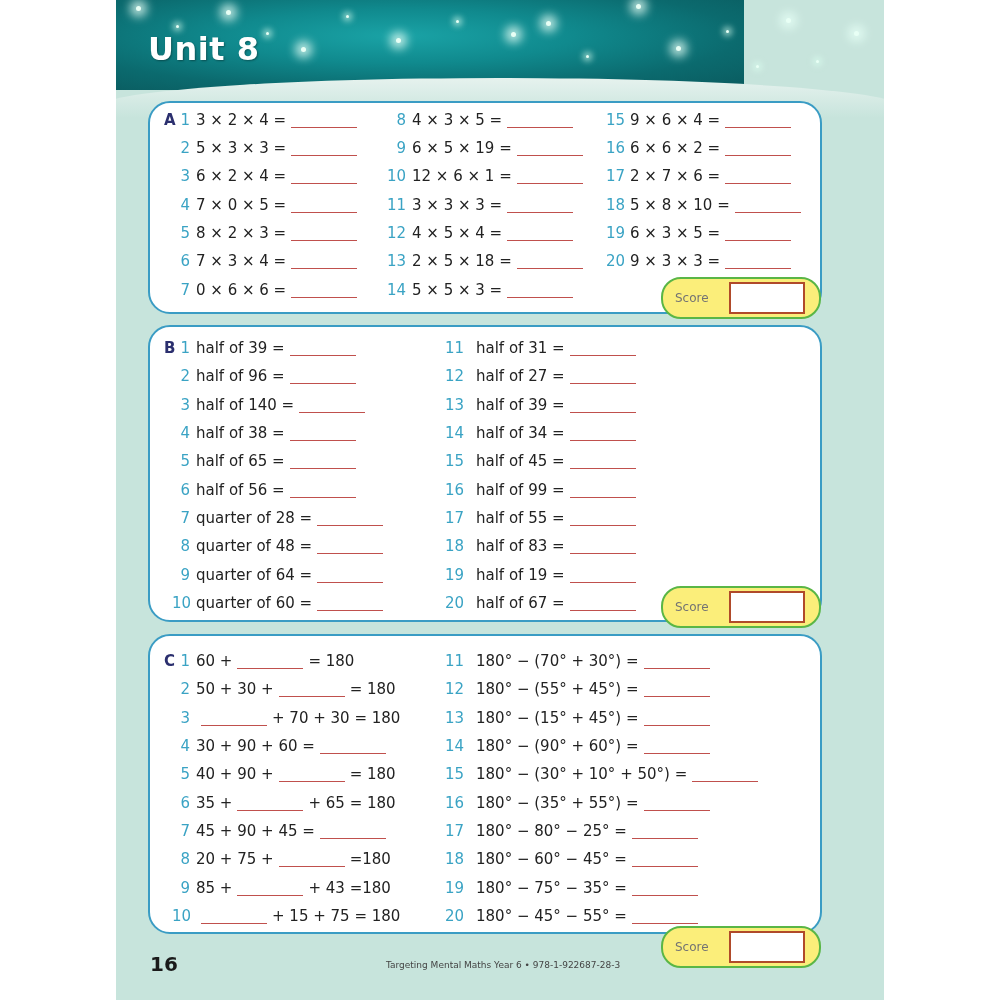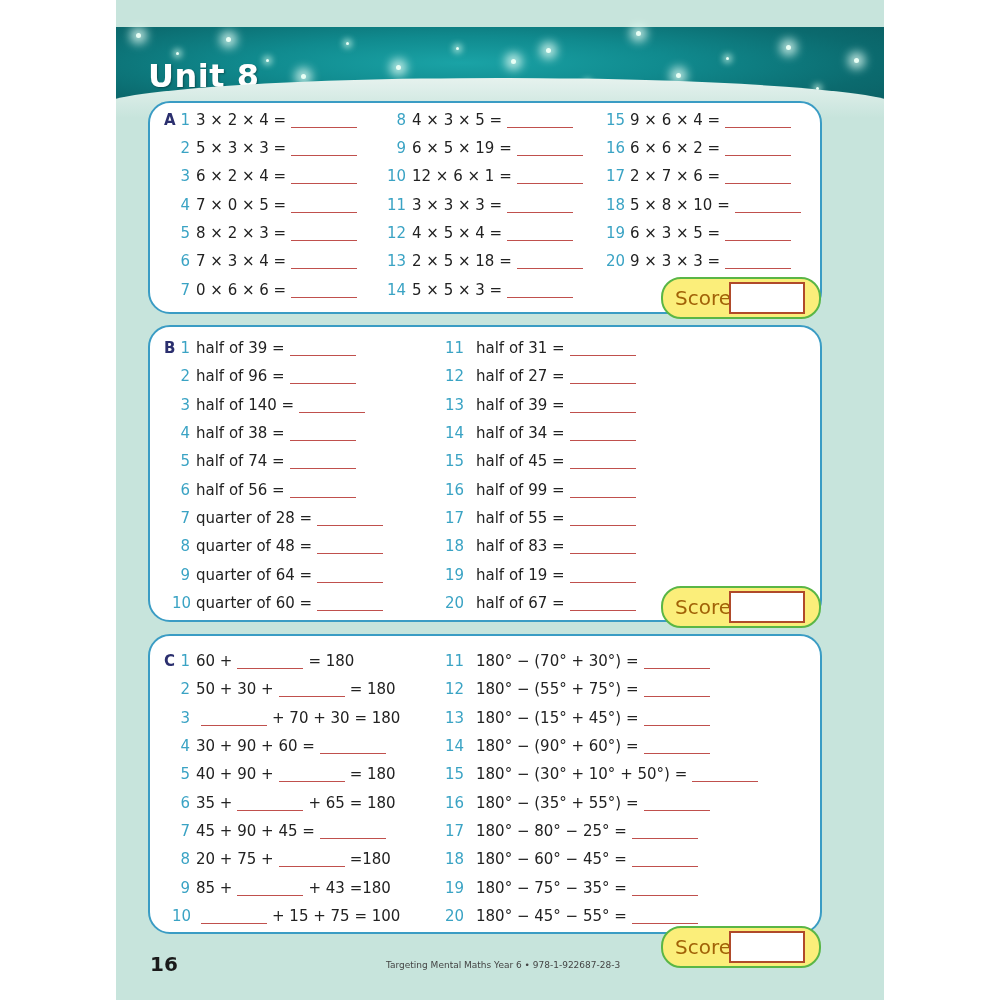--- a/index.html
+++ b/index.html
@@ -1,35 +1,35 @@
 <!DOCTYPE html>
 <html><head>
 <meta charset="utf-8">
 <style>
   html, body { margin:0; padding:0; }
   body { width:1000px; height:1000px; background:#ffffff; position:relative; overflow:hidden;
          font-family:"DejaVu Sans", sans-serif; }
   .page { position:absolute; left:116px; top:0; width:768px; height:1000px; background:#c7e4dc; overflow:hidden; }
-  .banner { position:absolute; left:0; top:0; width:768px; height:90px;
+  .banner { position:absolute; left:0; top:0; width:628px; height:90px;
             background: radial-gradient(ellipse at 45% 40%, #1aa3a6 0%, #108a8e 35%, #0b6a6e 70%, #0a5a5e 100%);
-            border-bottom-left-radius: 0; margin-top: 27px; }
+            border-bottom-left-radius: 0; }
   .banner-curve { position:absolute; left:-20px; top:78px; width:808px; height:40px; background:linear-gradient(#e6f2ee,#c7e4dc);
                   border-radius:50% 50% 0 0 / 30px 30px 0 0; }
   .star { position:absolute; width:3px; height:3px; background:#e8fff5; border-radius:50%; box-shadow:0 0 6px 3px rgba(220,255,240,0.7); }
   .star.big { width:5px; height:5px; box-shadow:0 0 10px 6px rgba(230,255,245,0.75); }
   .unit-title { position:absolute; left:32px; top:30px; font-family:"DejaVu Sans", sans-serif; font-weight:bold;
                 font-size:32px; color:#ffffff; letter-spacing:0.5px; text-shadow:1px 1px 2px rgba(0,0,0,0.35); }
   .section { position:absolute; left:32px; width:670px; background:#ffffff; border:2px solid #3a9cc4; border-radius:22px; }
   .row { position:absolute; height:24px; font-size:15px; color:#222; white-space:nowrap; display:flex; align-items:center; }
   .sec-letter { position:absolute; font-weight:bold; font-size:15px; color:#2b2f6e; }
   .num { color:#3aa3c4; display:inline-block; text-align:right; margin-right:6px; }
   .blank { display:inline-block; width:66px; border-bottom:1.5px solid #c0504d; height:14px; margin:0 5px; }
   .score { position:absolute; width:156px; height:38px; background:#fbee7a; border:2px solid #5ab646; border-radius:20px;
            display:flex; align-items:center; }
-  .score-label { color:#a16207; font-size:20px; margin-left:12px; width:50px; }
+  .score-label { color:#737373; font-size:12px; margin-left:12px; width:50px; }
   .score-box { width:72px; height:28px; background:#fff; border:2px solid #b04a2a; margin-left:4px; }
   .footer-page { position:absolute; left:34px; top:952px; font-weight:bold; font-size:20px; color:#1a1a1a; }
   .footer-text { position:absolute; left:270px; top:960px; font-size:9px; color:#444; }
 </style>
 </head>
 <body>
 
 <div class="page">
   <div class="banner">
     <span class="star big" style="left:20px;top:6px"></span>
@@ -183,21 +183,21 @@
         <span>half of 140 =</span>
         <span class="blank"></span>
       </div>
     <div class="row" style="left:22px;top:94px">
         <span class="num" style="width:18px">4</span>
         <span>half of 38 =</span>
         <span class="blank"></span>
       </div>
     <div class="row" style="left:22px;top:122px">
         <span class="num" style="width:18px">5</span>
-        <span>half of 74 =</span>
+        <span>half of 65 =</span>
         <span class="blank"></span>
       </div>
     <div class="row" style="left:22px;top:151px">
         <span class="num" style="width:18px">6</span>
         <span>half of 56 =</span>
         <span class="blank"></span>
       </div>
     <div class="row" style="left:22px;top:179px">
         <span class="num" style="width:18px">7</span>
         <span>quarter of 28 =</span>
@@ -329,31 +329,31 @@
     <div class="row" style="left:22px;top:240px">
         <span class="num" style="width:18px">9</span>
         <span>85 +</span>
         <span class="blank"></span>
         <span>+ 43 =180</span>
       </div>
     <div class="row" style="left:22px;top:268px">
         <span class="num" style="width:18px">10</span>
         <span></span>
         <span class="blank"></span>
-        <span>+ 15 + 75 = 100</span>
+        <span>+ 15 + 75 = 180</span>
       </div>
 
     <div class="row" style="left:290px;top:13px">
         <span class="num" style="width:24px;margin-right:12px">11</span>
         <span>180° − (70° + 30°) =</span>
         <span class="blank"></span>
       </div>
     <div class="row" style="left:290px;top:41px">
         <span class="num" style="width:24px;margin-right:12px">12</span>
-        <span>180° − (55° + 75°) =</span>
+        <span>180° − (55° + 45°) =</span>
         <span class="blank"></span>
       </div>
     <div class="row" style="left:290px;top:70px">
         <span class="num" style="width:24px;margin-right:12px">13</span>
         <span>180° − (15° + 45°) =</span>
         <span class="blank"></span>
       </div>
     <div class="row" style="left:290px;top:98px">
         <span class="num" style="width:24px;margin-right:12px">14</span>
         <span>180° − (90° + 60°) =</span>

